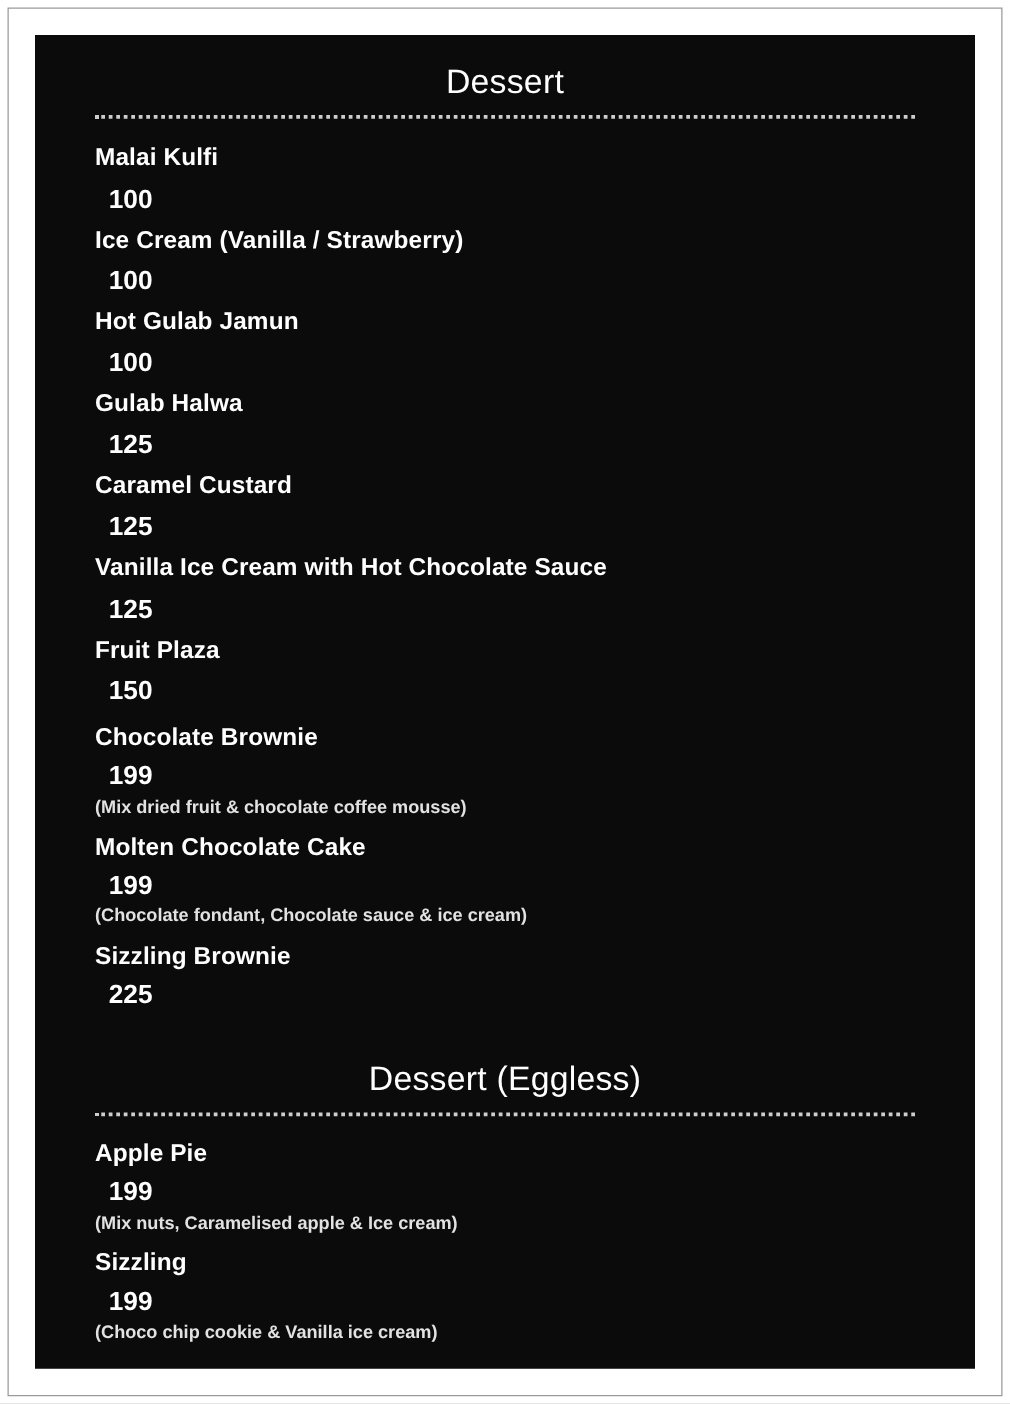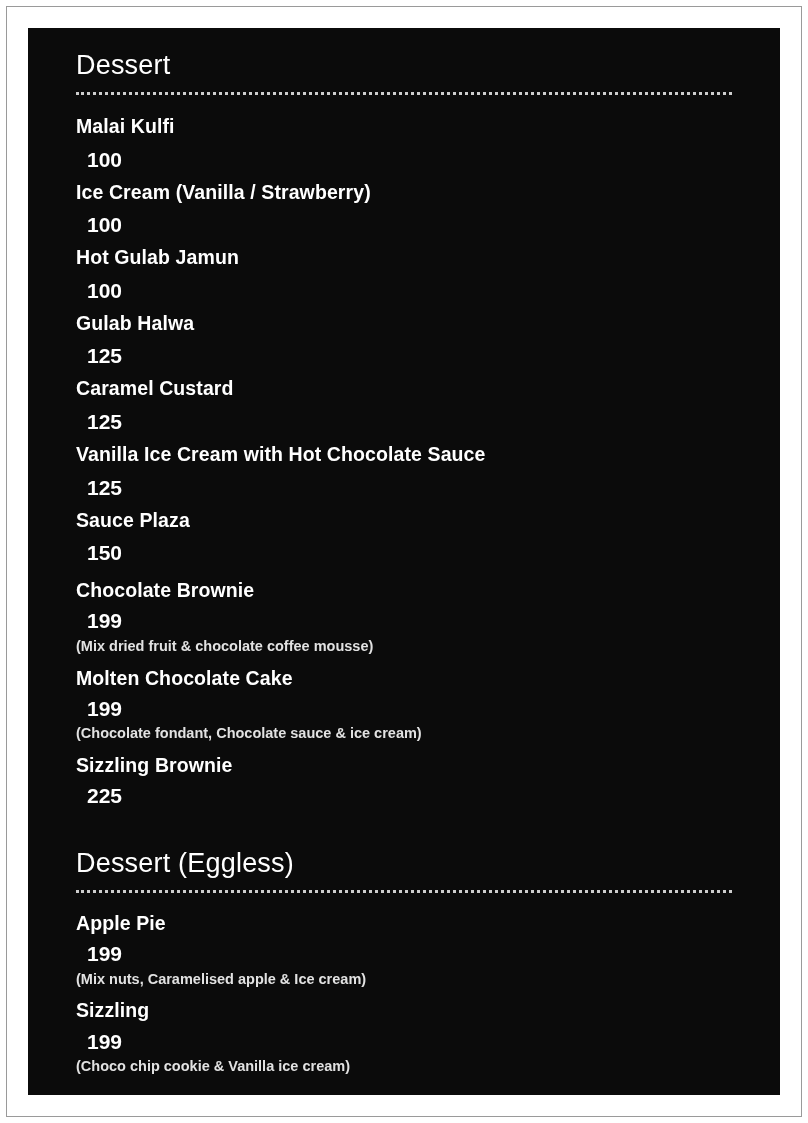--- a/index.html
+++ b/index.html
@@ -35,20 +35,21 @@
     left: 28px;
     top: 28px;
     width: 752px;
     height: 1067px;
     background: #0b0b0b;
     box-sizing: border-box;
     padding: 0 48px;
     color: #ffffff;
   }
   .section-title {
+    text-align: center;
     font-size: 27px;
     font-weight: 400;
     letter-spacing: 0.2px;
     color: #ffffff;
     padding-top: 22px;
     margin: 0;
   }
   .section-title.second {
     padding-top: 36px;
   }
@@ -157,21 +158,21 @@
 
       <div class="item">
         <div class="item-main">
           <span class="item-name">Vanilla Ice Cream with Hot Chocolate Sauce</span>
           <span class="item-price">125</span>
         </div>
       </div>
 
       <div class="item">
         <div class="item-main">
-          <span class="item-name">Sauce Plaza</span>
+          <span class="item-name">Fruit Plaza</span>
           <span class="item-price">150</span>
         </div>
       </div>
 
       <div class="item has-desc">
         <div class="item-main">
           <span class="item-name">Chocolate Brownie</span>
           <span class="item-price">199</span>
         </div>
         <div class="item-desc">(Mix dried fruit &amp; chocolate coffee mousse)</div>

